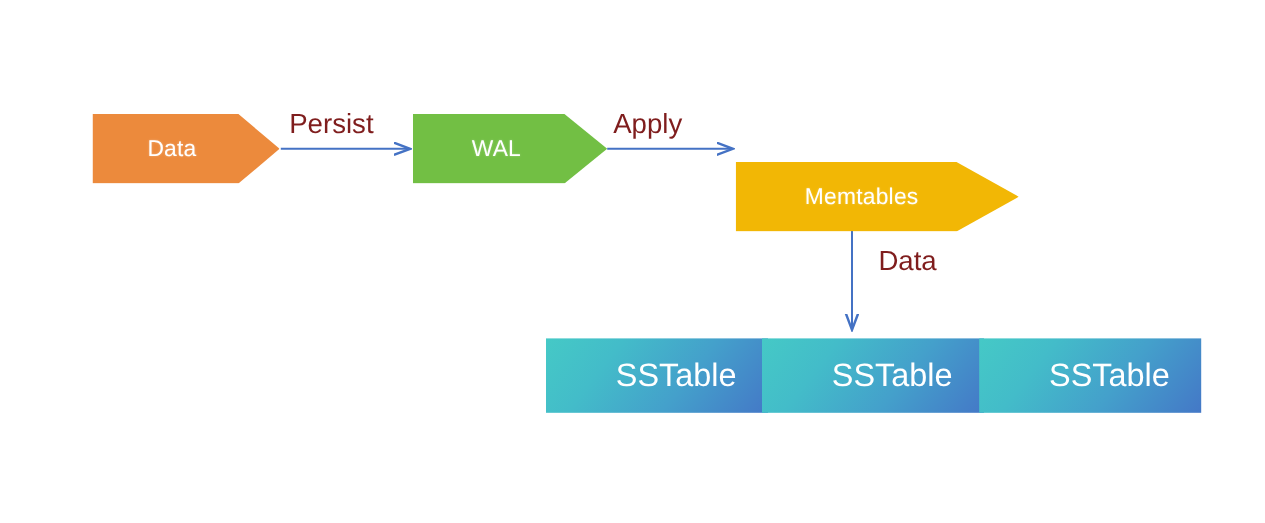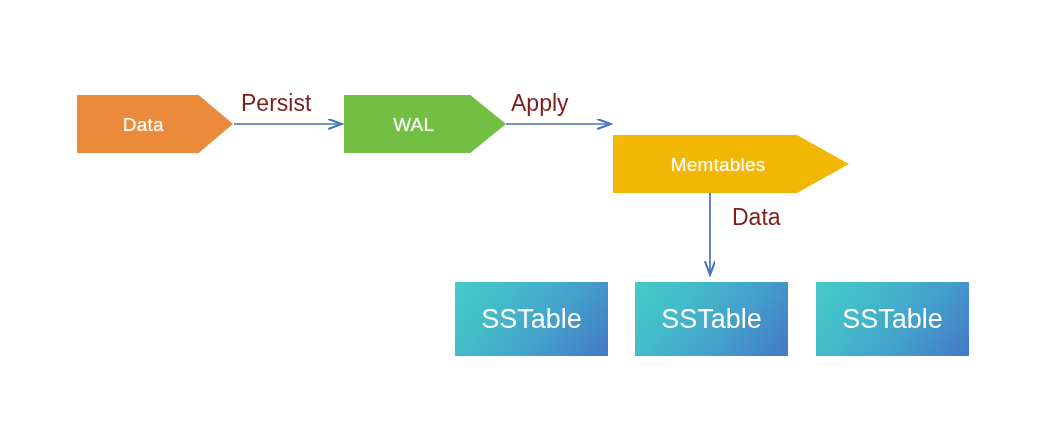--- a/index.html
+++ b/index.html
@@ -54,29 +54,30 @@
   }
   #node-memtables .chev-label { margin-right: 11%; }
   #node-data .chev-label { margin-right: 15%; }
   #node-wal .chev-label { margin-right: 14%; }
 
   
   .sstable {
     position: absolute;
     top: 282px;
     width: 153px;
-    height: 74px;
+    height: 62px;
     display: flex;
     align-items: center;
     justify-content: center;
     color: #ffffff;
     font-size: 27px;
     line-height: 1;
     background: linear-gradient(128deg, #45c9c6 0%, #43bcc9 28%, #44a0cb 62%, #4478c7 100%);
     white-space: nowrap;
+    padding-left: 32px;
   }
   #sstable-1 { left: 455px; }
   #sstable-2 { left: 635px; }
   #sstable-3 { left: 816px; }
 
   
   #connectors {
     position: absolute;
     left: 0; top: 0;
     width: 1054px;

